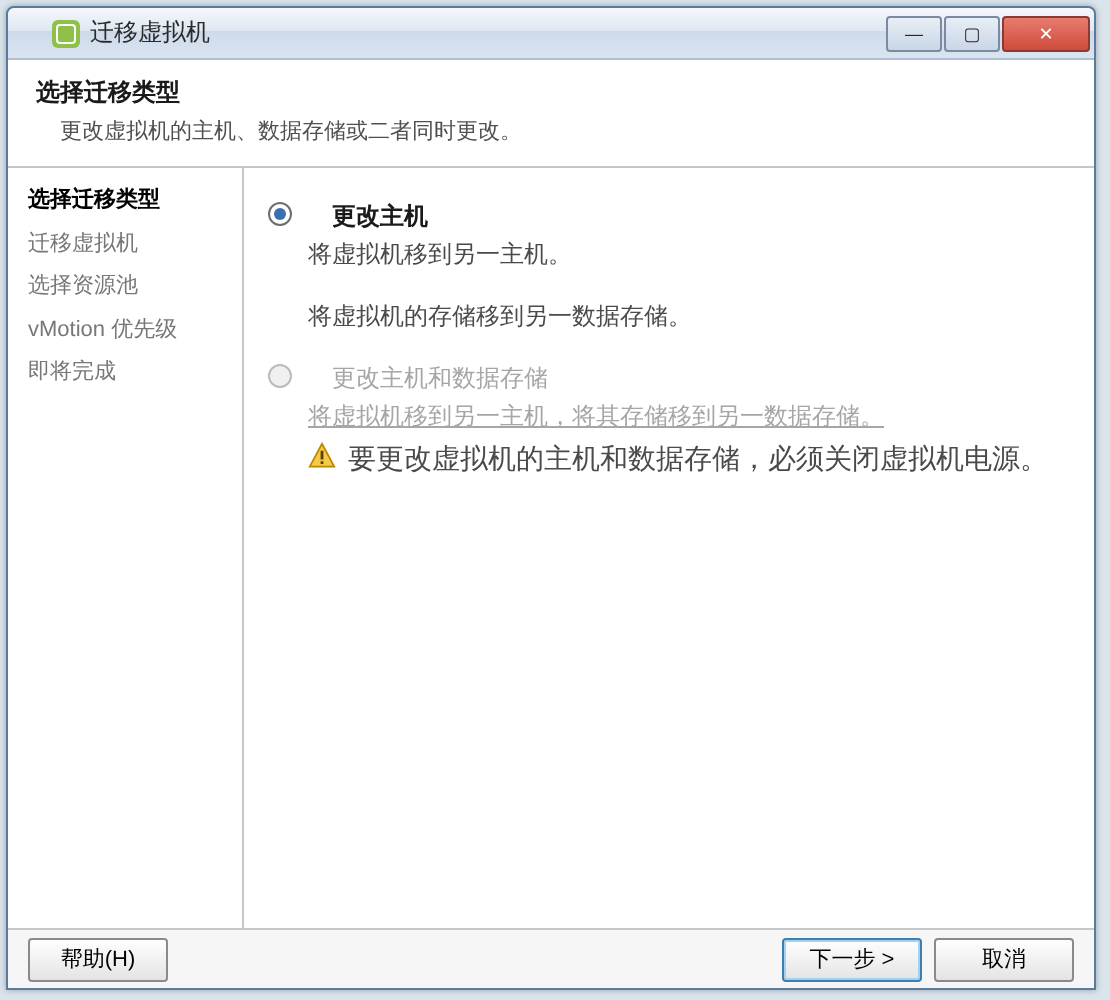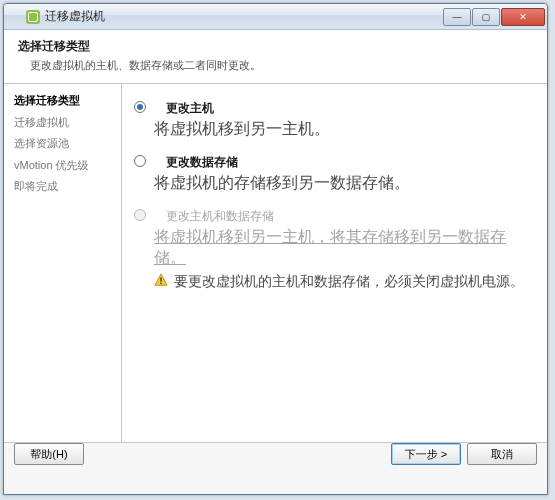--- a/index.html
+++ b/index.html
@@ -23,27 +23,27 @@
   .step { padding: 2px 6px; font-size: 11px; color:#777; line-height: 1.6; }
   .step.current { color:#000; font-weight: bold; }
 
   .content { flex:1; padding: 10px 12px; overflow:auto; }
   .opt { margin: 6px 0 14px 0; }
   .opt-row { display:flex; align-items:flex-start; gap:20px; }
   .radio { width:12px; height:12px; border:1px solid #6e6e6e; border-radius:50%; background:#fff; margin-top:1px; flex:0 0 12px; position:relative; }
   .radio.selected::after { content:""; position:absolute; inset:2px; background:#3b6fb0; border-radius:50%; }
   .radio.disabled { border-color:#bbb; background:#f0f0f0; }
   .opt-title { font-weight: bold; color:#1a1a1a; font-size:12px; }
-  .opt-desc { margin: 2px 0 0 20px; color:#4a4a4a; font-size:16px; }
+  .opt-desc { margin: 2px 0 0 20px; color:#4a4a4a; font-size:12px; }
   .opt.disabled .opt-title { color:#a6a6a6; font-weight:normal; }
   .opt.disabled .opt-desc { color:#a6a6a6;text-decoration:underline; }
   .warning-line { margin: 4px 0 0 20px; display:flex; gap:6px; align-items:flex-start; color:#4a4a4a; font-size:14px; }
   .warn-icon { width:14px; height:14px; flex:0 0 14px; }
 
-  .footer { height: 52px; border-top: 1px solid #c7c7c7; display:flex; padding: 0 10px; background:#f6f6f6; }
+  .footer { height: 30px; border-top: 1px solid #c7c7c7; display:flex; align-items:center; padding: 0 10px; background:#f6f6f6; }
   .footer .spacer { flex:1; }
   .btn { height: 22px; min-width: 70px; padding: 0 10px; font-size: 11px; border:1px solid #8a8a8a; background: linear-gradient(#fefefe,#e4e4e4); border-radius:2px; display:inline-flex; align-items:center; justify-content:center; cursor:pointer; }
   .btn + .btn { margin-left: 6px; }
   .btn.default { border-color:#3c7fb1; box-shadow: inset 0 0 0 1px #a7d0ef; }
 </style>
 </head>
 <body>
 
 <div class="window">
   <div class="titlebar">
@@ -74,24 +74,20 @@
 
       <div class="opt">
         <div class="opt-row">
           <div class="radio selected"></div>
           <div class="opt-title">更改主机</div>
         </div>
         <div class="opt-desc">将虚拟机移到另一主机。</div>
       </div>
 
       <div class="opt">
-        <div class="opt-row">
-          <div class="radio"></div>
-          <div class="opt-title">更改数据存储</div>
-        </div>
         <div class="opt-desc">将虚拟机的存储移到另一数据存储。</div>
       </div>
 
       <div class="opt disabled">
         <div class="opt-row">
           <div class="radio disabled"></div>
           <div class="opt-title">更改主机和数据存储</div>
         </div>
         <div class="opt-desc">将虚拟机移到另一主机，将其存储移到另一数据存储。</div>
         <div class="warning-line">

